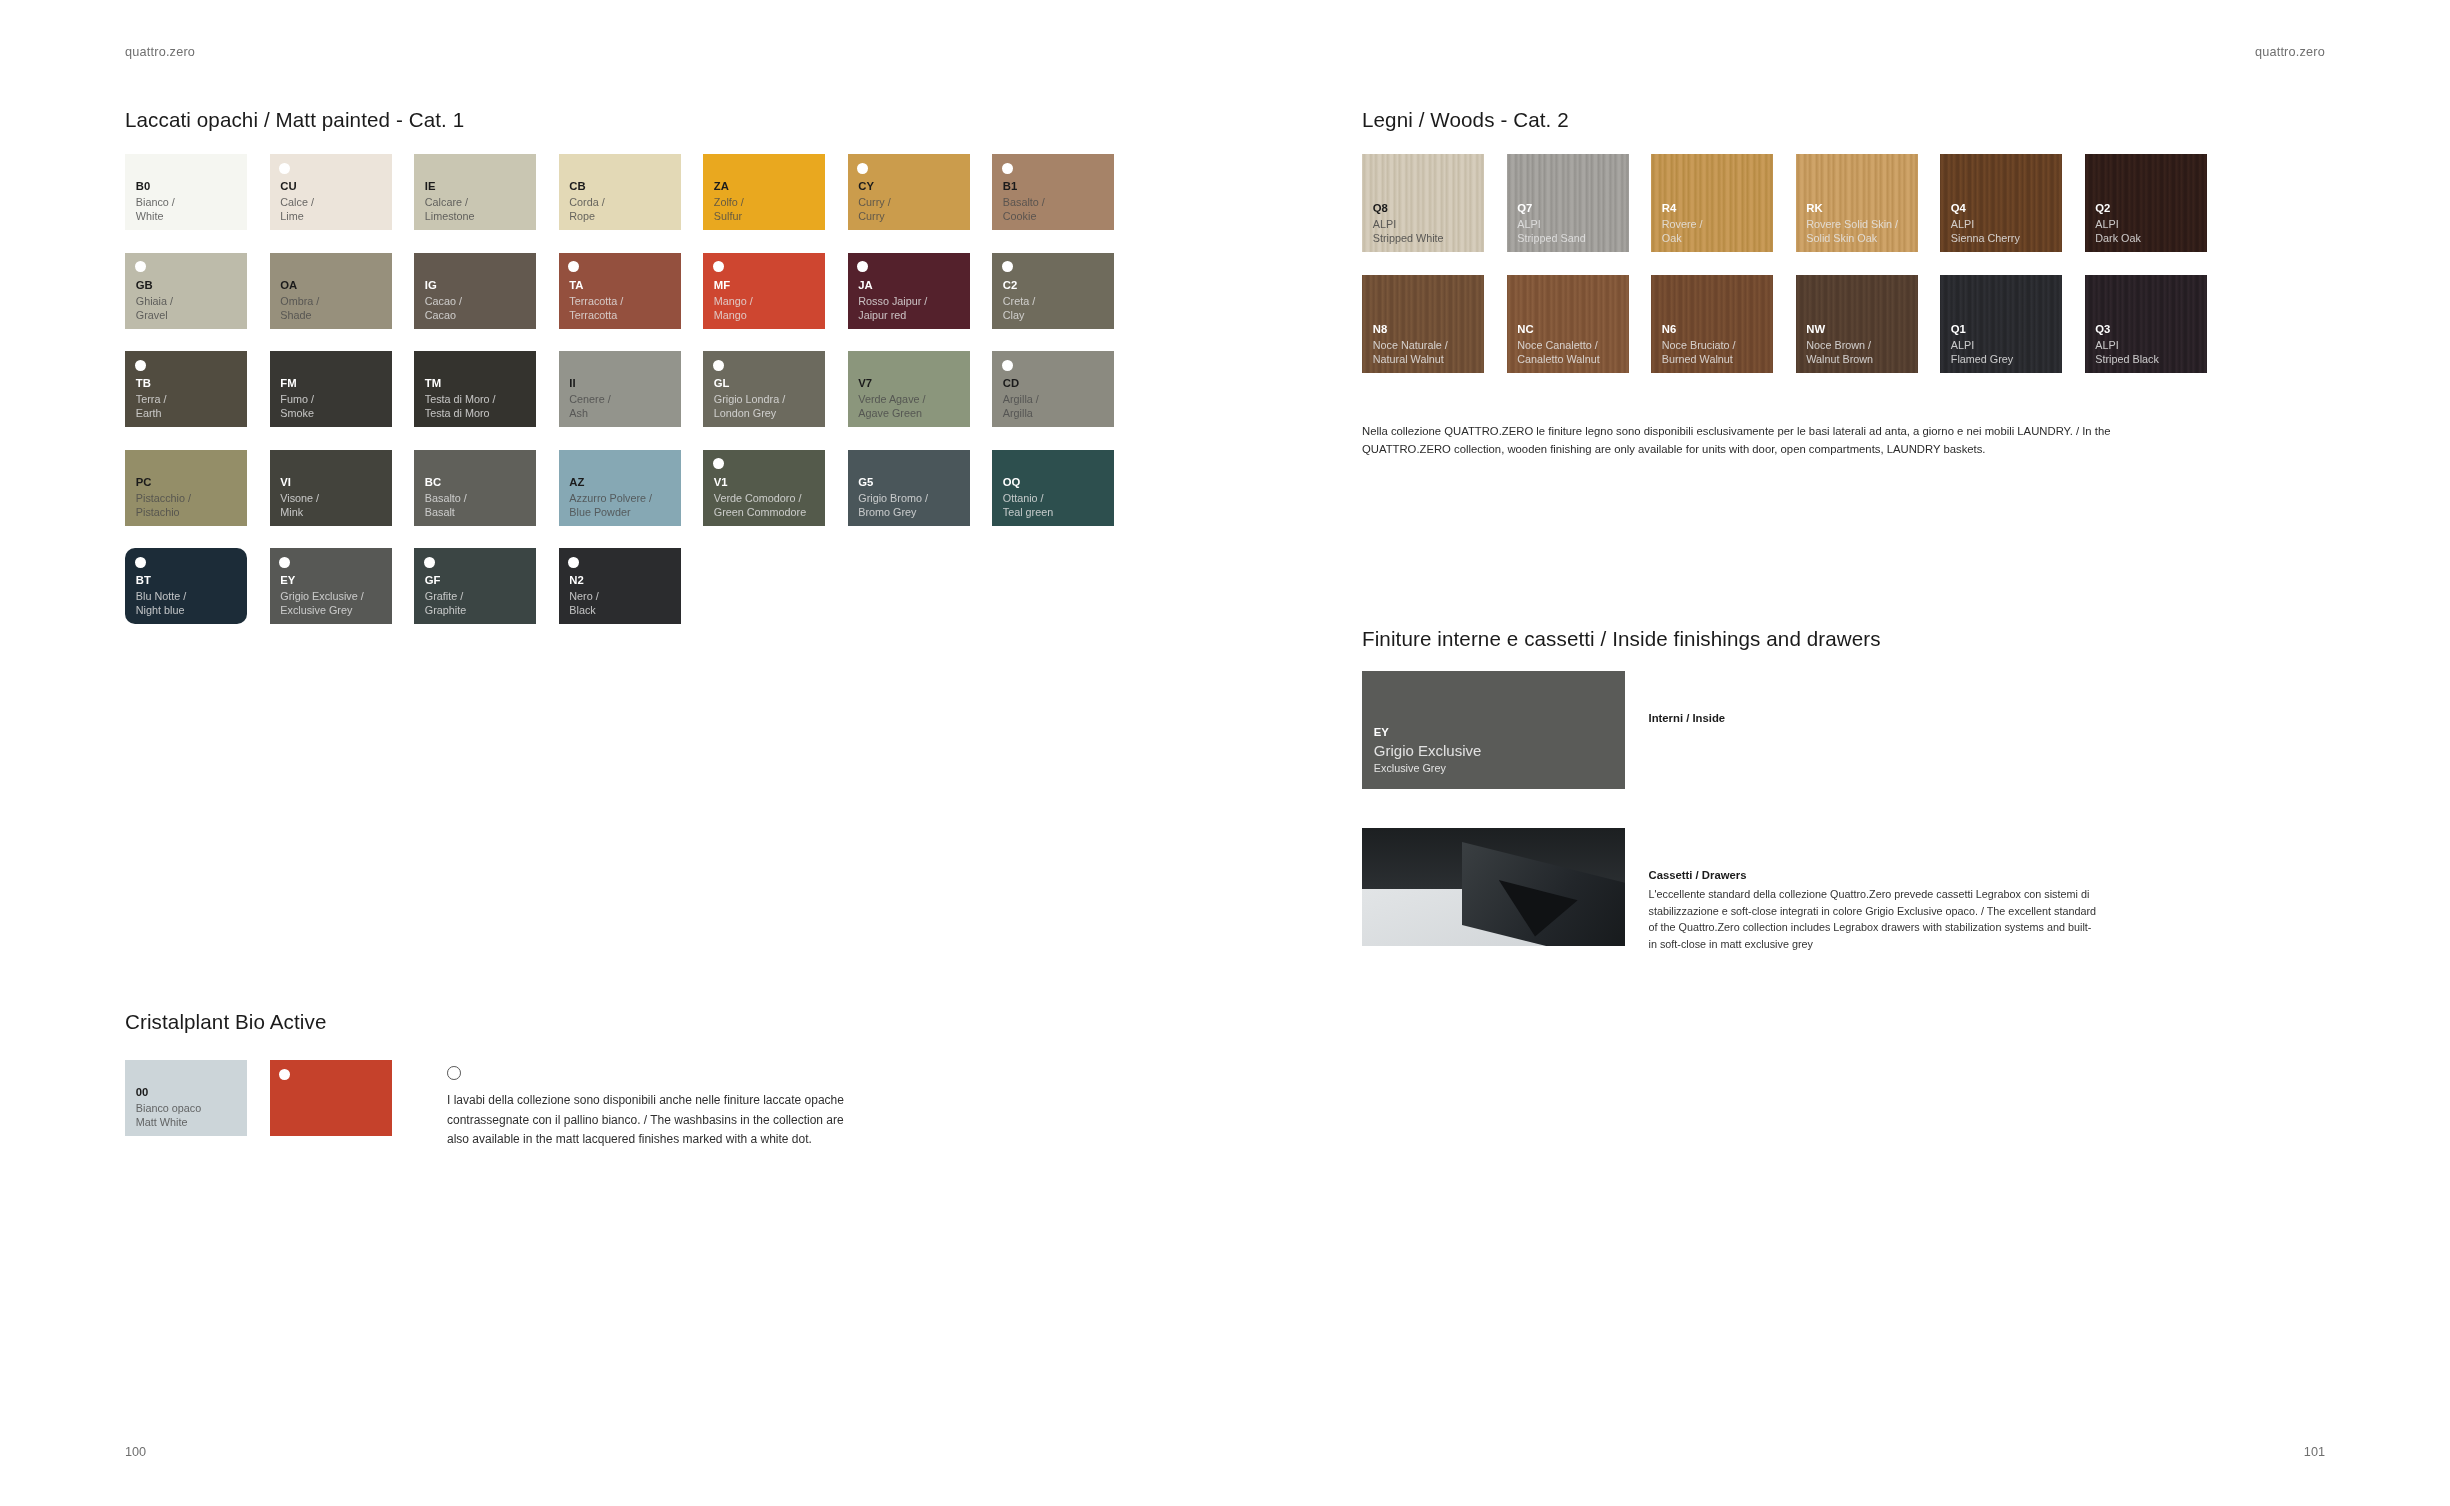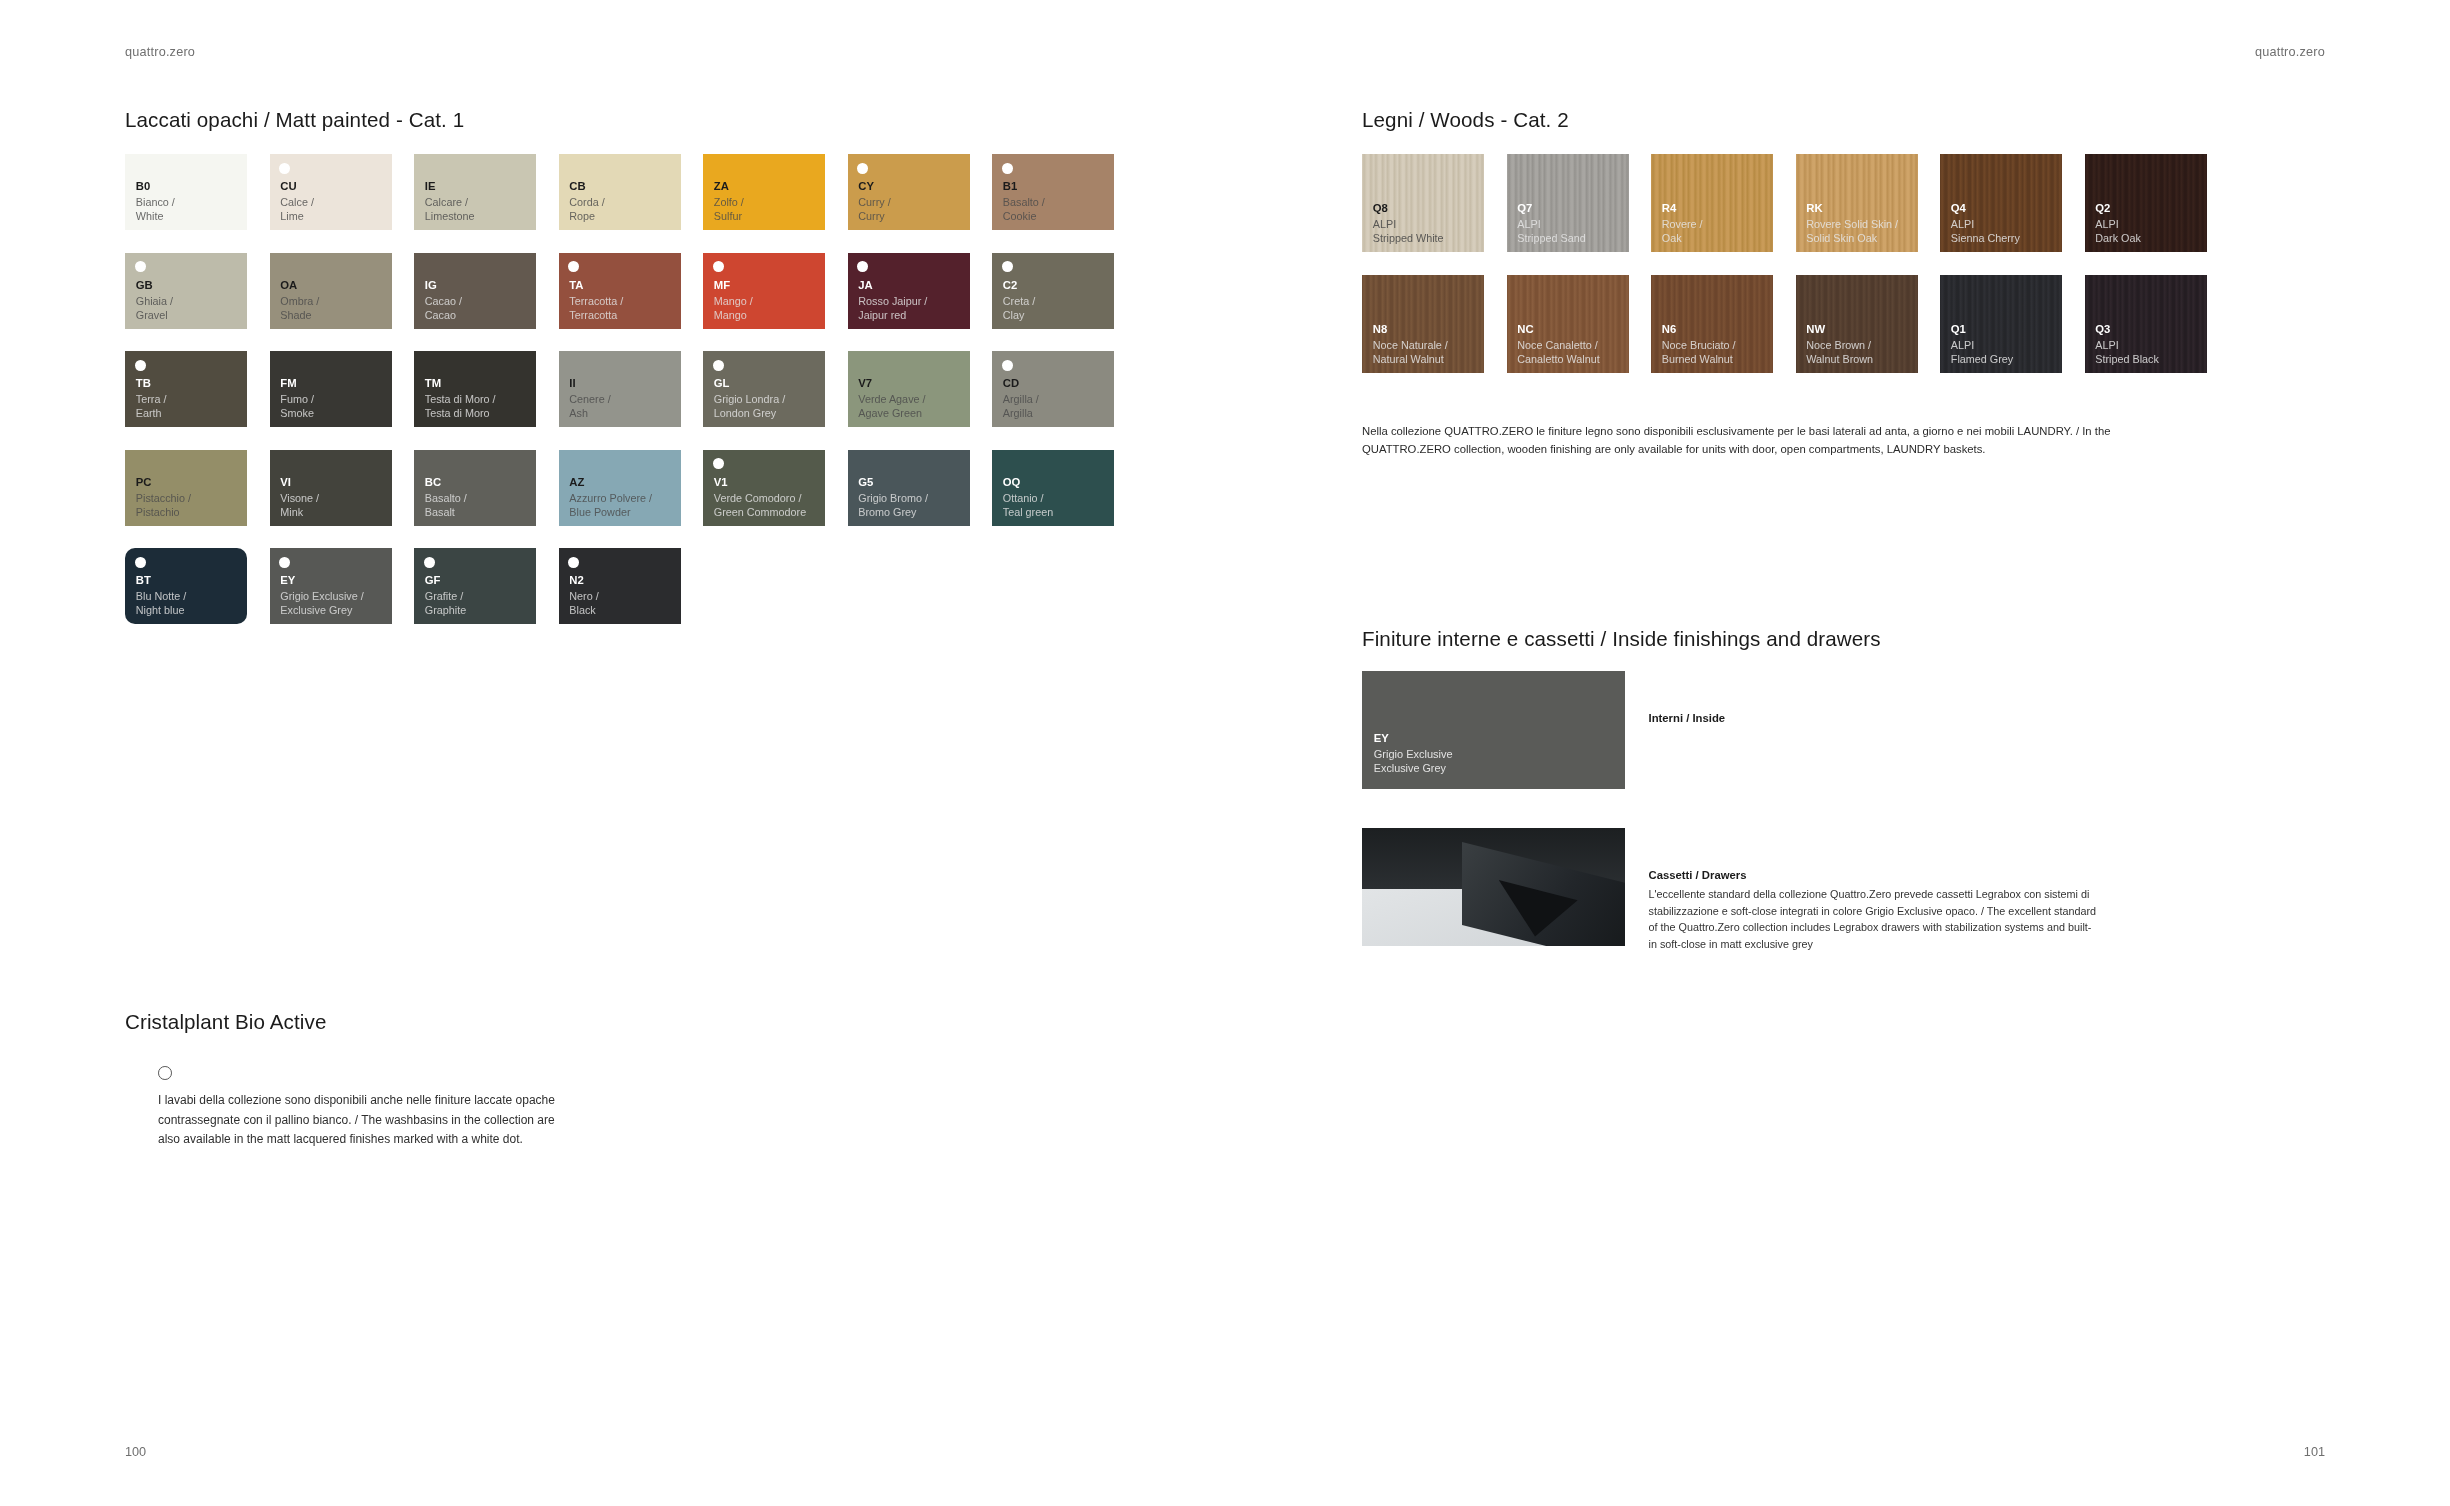--- a/index.html
+++ b/index.html
@@ -359,20 +359,32 @@
             <span class="code">N2</span>
             <span class="nm">Nero /</span>
             <span class="nm">Black</span>
           </div>
         </div>
       </div>
 
     <div class="sec-title" style="position:absolute;top:1010px;left:0;">Cristalplant Bio Active</div>
 
     <div class="cp-wrap" style="position:absolute;top:1060px;left:0;">
+      <div class="grid" id="cp-grid">
+          <div class="sw light" style="background: rgb(204, 213, 217);">
+            <div class="meta">
+              <span class="code">00</span>
+              <span class="nm">Bianco opaco</span>
+              <span class="nm">Matt White</span>
+            </div>
+          </div>
+          <div class="sw dark" style="background: rgb(197, 65, 43);">
+            <span class="dot"></span>
+          </div>
+        </div>
       <div class="cp-note">
         <div class="ring"></div>
         <p>I lavabi della collezione sono disponibili anche nelle finiture laccate opache contrassegnate con il pallino bianco. / The washbasins in the collection are also available in the matt lacquered finishes marked with a white dot.</p>
       </div>
     </div>
 
   </div>
 
   <div class="page-right">
 
@@ -479,21 +491,21 @@
 
     <p class="note" style="position:absolute;top:412px;left:0;">Nella collezione QUATTRO.ZERO le finiture legno sono disponibili esclusivamente per le basi laterali ad anta, a giorno e nei mobili LAUNDRY. / In the QUATTRO.ZERO collection, wooden finishing are only available for units with door, open compartments, LAUNDRY baskets.</p>
 
     <div class="sec-title" style="position:absolute;top:627px;left:0;">Finiture interne e cassetti / Inside finishings and drawers</div>
 
     <div id="inside-list" style="position:absolute;top:671px;left:0;width:882px;">
         <div class="fin-row">
           <div class="fin-img" style="background: rgb(90, 91, 88);">
             <div style="position: absolute; left: 11.8px; bottom: 13.7px; line-height: 1.32;">
               <span style="display:block;font-size:11.3px;font-weight:700;color:#fff;margin-bottom:1px;">EY</span>
-              <span style="display:block;font-size:11px;color:#e2e2e2;">Grigio Exclusive</span>
+              <span style="display:block;font-size:15px;color:#e2e2e2;">Grigio Exclusive</span>
               <span style="display:block;font-size:10.8px;color:#e2e2e2;">Exclusive Grey</span>
             </div>
           </div>
           <div class="fin-txt">
             <h4>Interni / Inside</h4>
           </div>
         </div>
         <div class="fin-row">
           <div class="fin-img drawer-photo">
             <div class="panel"></div>

